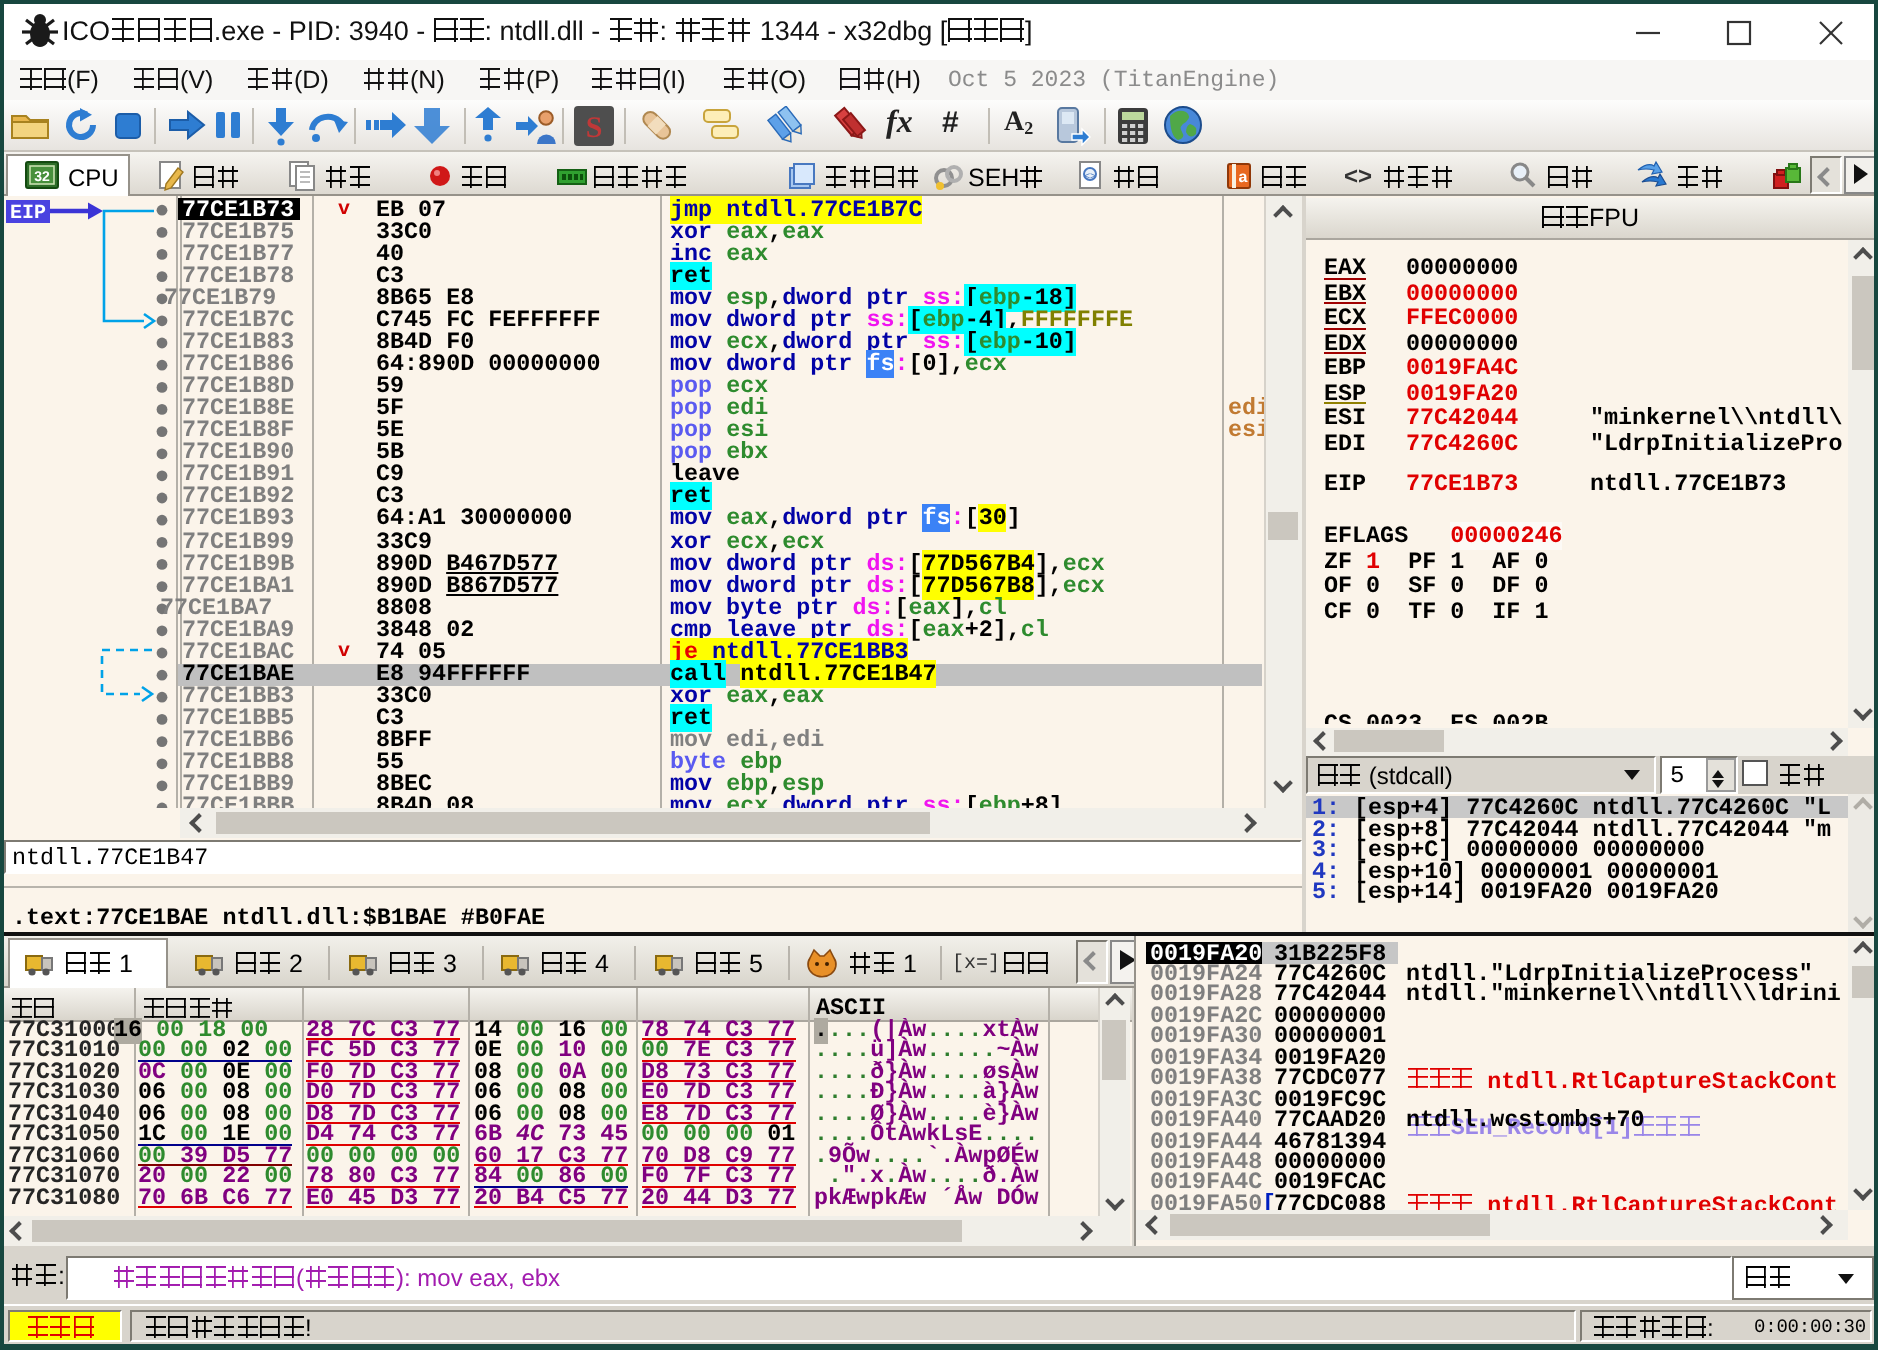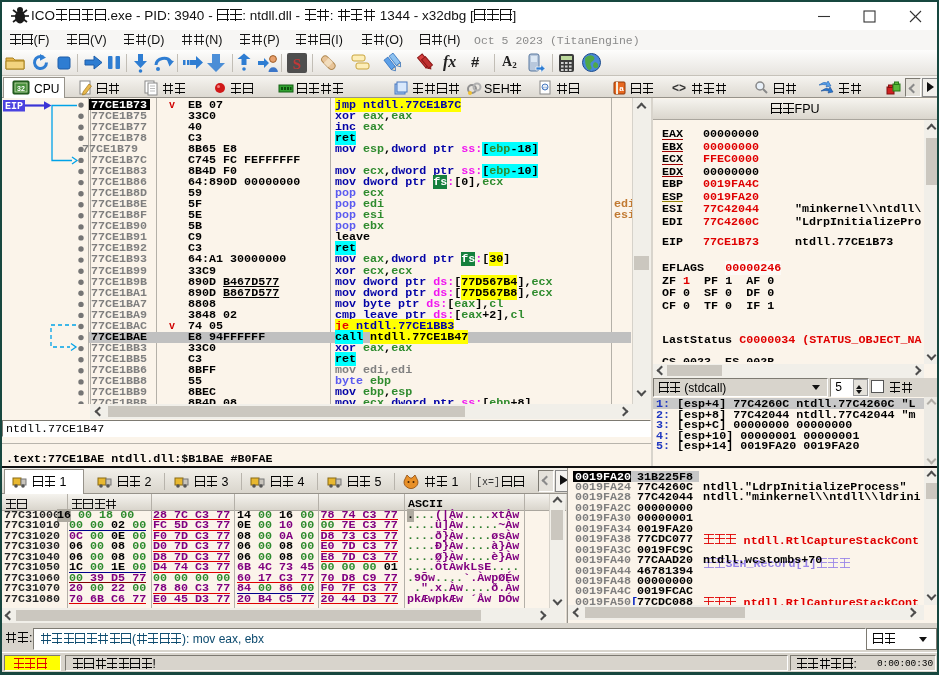--- a/index.html
+++ b/index.html
@@ -19,21 +19,21 @@
  linear-gradient(currentColor,currentColor) 0 47%/100% 9% no-repeat}
 .cn.c3{background:
  linear-gradient(currentColor,currentColor) 0 20%/100% 9% no-repeat,
  linear-gradient(currentColor,currentColor) 0 68%/100% 9% no-repeat,
  linear-gradient(currentColor,currentColor) 25% 0/9% 100% no-repeat,
  linear-gradient(currentColor,currentColor) 70% 0/9% 100% no-repeat}
 
 .mn{color:#0202a6}.pp{color:#5a5af0}.rg{color:#2e8b2e}.sg{color:#f014f0}
 .ol{color:#808000}.gy{color:#808080}.rd{color:#e80000}
 .hy{background:#ffff00}.hc{background:#00ffff;color:#000}
-.fsr{background:#15803d;color:#fff}
+.fsr{background:#3b82f6;color:#fff}
 .ul{text-decoration:underline}
 
 .chv{position:absolute;width:7px;height:7px;border:solid #4d4d4d;border-width:0 2px 2px 0}
 .cU{transform:rotate(-135deg)}.cD{transform:rotate(45deg)}.cL{transform:rotate(135deg)}.cR{transform:rotate(-45deg)}
 
 .tD{width:0;height:0;border:4px solid transparent;border-top:5px solid #111;position:absolute}
 .sunk{border:1px solid;border-color:#7d7a72 #fff #fff #7d7a72}
 </style></head><body>
 <div class="ab" style="left:0;top:0;width:939px;height:675px;border:2px solid #17473f;z-index:90;pointer-events:none"></div>
 <div class="ab" style="left:2px;top:2px;width:935px;height:28px;background:#fff"></div>
@@ -332,20 +332,21 @@
 <div class="ab" style="left:188px;top:23.64px;height:11.07px;line-height:11.07px;color:#000">40</div>
 <div class="ab" style="left:335px;top:23.64px;height:11.07px;line-height:11.07px;color:#000"><span class="mn">inc </span><span class="rg">eax</span></div>
 <div class="ab" style="left:91px;top:34.71px;height:11.07px;line-height:11.07px;color:#7f7f7f">77CE1B78</div>
 <div class="ab" style="left:188px;top:34.71px;height:11.07px;line-height:11.07px;color:#000">C3</div>
 <div class="ab" style="left:335px;top:34.71px;height:11.07px;line-height:11.07px;color:#000"><span class="hc">ret</span></div>
 <div class="ab" style="left:82px;top:45.78px;height:11.07px;line-height:11.07px;color:#7f7f7f">77CE1B79</div>
 <div class="ab" style="left:188px;top:45.78px;height:11.07px;line-height:11.07px;color:#000">8B65 E8</div>
 <div class="ab" style="left:335px;top:45.78px;height:11.07px;line-height:11.07px;color:#000"><span class="mn">mov </span><span class="rg">esp</span>,<span class="mn">dword ptr </span><span class="sg">ss:</span><span class="hc">[<span class="rg">ebp</span>-18]</span></div>
 <div class="ab" style="left:91px;top:56.85px;height:11.07px;line-height:11.07px;color:#7f7f7f">77CE1B7C</div>
 <div class="ab" style="left:188px;top:56.85px;height:11.07px;line-height:11.07px;color:#000">C745 FC FEFFFFFF</div>
+<div class="ab" style="left:335px;top:56.85px;height:11.07px;line-height:11.07px;color:#000"><span class="mn">mov dword ptr </span><span class="sg">ss:</span><span class="hc">[<span class="rg">ebp</span>-4]</span>,<span class="ol">FFFFFFFE</span></div>
 <div class="ab" style="left:91px;top:67.92px;height:11.07px;line-height:11.07px;color:#7f7f7f">77CE1B83</div>
 <div class="ab" style="left:188px;top:67.92px;height:11.07px;line-height:11.07px;color:#000">8B4D F0</div>
 <div class="ab" style="left:335px;top:67.92px;height:11.07px;line-height:11.07px;color:#000"><span class="mn">mov </span><span class="rg">ecx</span>,<span class="mn">dword ptr </span><span class="sg">ss:</span><span class="hc">[<span class="rg">ebp</span>-10]</span></div>
 <div class="ab" style="left:91px;top:78.99px;height:11.07px;line-height:11.07px;color:#7f7f7f">77CE1B86</div>
 <div class="ab" style="left:188px;top:78.99px;height:11.07px;line-height:11.07px;color:#000">64:890D 00000000</div>
 <div class="ab" style="left:335px;top:78.99px;height:11.07px;line-height:11.07px;color:#000"><span class="mn">mov dword ptr </span><span class="fsr">fs</span><span class="sg">:</span>[0],<span class="rg">ecx</span></div>
 <div class="ab" style="left:91px;top:90.06px;height:11.07px;line-height:11.07px;color:#7f7f7f">77CE1B8D</div>
 <div class="ab" style="left:188px;top:90.06px;height:11.07px;line-height:11.07px;color:#000">59</div>
 <div class="ab" style="left:335px;top:90.06px;height:11.07px;line-height:11.07px;color:#000"><span class="pp">pop </span><span class="rg">ecx</span></div>
 <div class="ab" style="left:91px;top:101.13px;height:11.07px;line-height:11.07px;color:#7f7f7f">77CE1B8E</div>
@@ -370,21 +371,21 @@
 <div class="ab" style="left:335px;top:156.48px;height:11.07px;line-height:11.07px;color:#000"><span class="mn">mov </span><span class="rg">eax</span>,<span class="mn">dword ptr </span><span class="fsr">fs</span><span class="sg">:</span>[<span class="hy">30</span>]</div>
 <div class="ab" style="left:91px;top:167.55px;height:11.07px;line-height:11.07px;color:#7f7f7f">77CE1B99</div>
 <div class="ab" style="left:188px;top:167.55px;height:11.07px;line-height:11.07px;color:#000">33C9</div>
 <div class="ab" style="left:335px;top:167.55px;height:11.07px;line-height:11.07px;color:#000"><span class="mn">xor </span><span class="rg">ecx</span>,<span class="rg">ecx</span></div>
 <div class="ab" style="left:91px;top:178.62px;height:11.07px;line-height:11.07px;color:#7f7f7f">77CE1B9B</div>
 <div class="ab" style="left:188px;top:178.62px;height:11.07px;line-height:11.07px;color:#000">890D <span class="ul">B467D577</span></div>
 <div class="ab" style="left:335px;top:178.62px;height:11.07px;line-height:11.07px;color:#000"><span class="mn">mov dword ptr </span><span class="sg">ds:</span>[<span class="hy">77D567B4</span>],<span class="rg">ecx</span></div>
 <div class="ab" style="left:91px;top:189.69px;height:11.07px;line-height:11.07px;color:#7f7f7f">77CE1BA1</div>
 <div class="ab" style="left:188px;top:189.69px;height:11.07px;line-height:11.07px;color:#000">890D <span class="ul">B867D577</span></div>
 <div class="ab" style="left:335px;top:189.69px;height:11.07px;line-height:11.07px;color:#000"><span class="mn">mov dword ptr </span><span class="sg">ds:</span>[<span class="hy">77D567B8</span>],<span class="rg">ecx</span></div>
-<div class="ab" style="left:91px;top:200.76px;height:11.07px;line-height:11.07px;color:#7f7f7f">77CE1BA7</div>
+<div class="ab" style="left:80px;top:200.76px;height:11.07px;line-height:11.07px;color:#7f7f7f">77CE1BA7</div>
 <div class="ab" style="left:188px;top:200.76px;height:11.07px;line-height:11.07px;color:#000">8808</div>
 <div class="ab" style="left:335px;top:200.76px;height:11.07px;line-height:11.07px;color:#000"><span class="mn">mov byte ptr </span><span class="sg">ds:</span>[<span class="rg">eax</span>],<span class="rg">cl</span></div>
 <div class="ab" style="left:91px;top:211.83px;height:11.07px;line-height:11.07px;color:#7f7f7f">77CE1BA9</div>
 <div class="ab" style="left:188px;top:211.83px;height:11.07px;line-height:11.07px;color:#000">3848 02</div>
 <div class="ab" style="left:335px;top:211.83px;height:11.07px;line-height:11.07px;color:#000"><span class="mn">cmp leave ptr </span><span class="sg">ds:</span>[<span class="rg">eax</span>+2],<span class="rg">cl</span></div>
 <div class="ab" style="left:91px;top:222.90px;height:11.07px;line-height:11.07px;color:#7f7f7f">77CE1BAC</div>
 <div class="ab" style="left:169px;top:222.90px;height:11.07px;line-height:11.07px;color:#d00000;font-size:10px">v</div>
 <div class="ab" style="left:188px;top:222.90px;height:11.07px;line-height:11.07px;color:#000">74 05</div>
 <div class="ab" style="left:335px;top:222.90px;height:11.07px;line-height:11.07px;color:#000"><span class="hy"><span class="rd">je</span> <span class="mn">ntdll.77CE1BB3</span></span></div>
 <div class="ab" style="left:89px;top:233.97px;width:542px;height:11.07px;background:#c0c0c0"></div>
@@ -444,21 +445,20 @@
 <div class="ab" style="left:9px;top:116.5px;color:#000"><span style="display:inline-block;height:10.6px;line-height:11px">EDI</span></div>
 <div class="ab" style="left:50px;top:116.5px;color:#e00000">77C4260C</div>
 <div class="ab" style="left:142px;top:116.5px;color:#000;white-space:pre">"LdrpInitializePro</div>
 <div class="ab" style="left:9px;top:137.0px;color:#000"><span style="display:inline-block;height:10.6px;line-height:11px">EIP</span></div>
 <div class="ab" style="left:50px;top:137.0px;color:#e00000">77CE1B73</div>
 <div class="ab" style="left:142px;top:137.0px;color:#000;white-space:pre">ntdll.77CE1B73</div>
 <div class="ab" style="left:9px;top:163px;color:#000">EFLAGS   <span style="color:#e00000;background:#fdfaf6">00000246</span></div>
 <div class="ab" style="left:9px;top:175.5px;color:#000">ZF <span style="color:#e00000">1</span>  PF 1  AF 0</div>
 <div class="ab" style="left:9px;top:188px;color:#000">OF 0  SF 0  DF 0</div>
 <div class="ab" style="left:9px;top:200.5px;color:#000">CF 0  TF 0  IF 1</div>
-<div class="ab" style="left:9px;top:235px;color:#000">LastStatus <span style="color:#e00000">C0000034 (STATUS_OBJECT_NA</span></div>
 <div class="ab" style="left:9px;top:257px;color:#000">CS 0023  ES 002B</div>
 </div>
 <div class="ab" style="left:924px;top:120px;width:14px;height:244px;background:#f1efe9"></div>
 <div class="chv cU" style="left:928px;top:125px"></div>
 <div class="ab" style="left:925.5px;top:138px;width:11.5px;height:47px;background:#cbc7bf"></div>
 <div class="chv cD" style="left:928px;top:352px"></div>
 <div class="ab" style="left:653px;top:364px;width:271px;height:14px;background:#f1efe9"></div>
 <div class="chv cL" style="left:658px;top:367px"></div>
 <div class="chv cR" style="left:913px;top:367px"></div>
 <div class="ab" style="left:667px;top:365px;width:55px;height:11px;background:#cbc7bf"></div>
@@ -578,21 +578,21 @@
 <div class="ab" style="left:405px;top:32.3px"><span style="color:#2e7d2e">....</span><span style="color:#800080">Ð}</span><span style="color:#800080">Àw</span><span style="color:#2e7d2e">....</span><span style="color:#800080">à}</span><span style="color:#800080">Àw</span></div>
 <div class="ab" style="left:2px;top:42.8px;color:#262626">77C31040</div>
 <div class="ab" style="left:67px;top:42.8px"><span style="display:inline-block;height:10.4px;line-height:10.4px"><span style="color:#000;">06</span> <span style="color:#2e8b2e;">00</span> <span style="color:#000;">08</span> <span style="color:#2e8b2e;">00</span></span></div>
 <div class="ab" style="left:151px;top:42.8px"><span style="border-bottom:1.6px solid #e00000;display:inline-block;height:10.4px;line-height:10.4px"><span style="color:#800080;">D8</span> <span style="color:#800080;">7D</span> <span style="color:#800080;">C3</span> <span style="color:#800080;">77</span></span></div>
 <div class="ab" style="left:235px;top:42.8px"><span style="display:inline-block;height:10.4px;line-height:10.4px"><span style="color:#000;">06</span> <span style="color:#2e8b2e;">00</span> <span style="color:#000;">08</span> <span style="color:#2e8b2e;">00</span></span></div>
 <div class="ab" style="left:318.5px;top:42.8px"><span style="border-bottom:1.6px solid #e00000;display:inline-block;height:10.4px;line-height:10.4px"><span style="color:#800080;">E8</span> <span style="color:#800080;">7D</span> <span style="color:#800080;">C3</span> <span style="color:#800080;">77</span></span></div>
 <div class="ab" style="left:405px;top:42.8px"><span style="color:#2e7d2e">....</span><span style="color:#800080">Ø}</span><span style="color:#800080">Àw</span><span style="color:#2e7d2e">....</span><span style="color:#800080">è}</span><span style="color:#800080">Àw</span></div>
 <div class="ab" style="left:2px;top:53.3px;color:#262626">77C31050</div>
 <div class="ab" style="left:67px;top:53.3px"><span style="border-bottom:1.6px solid #00008b;display:inline-block;height:10.4px;line-height:10.4px"><span style="color:#000;">1C</span> <span style="color:#2e8b2e;">00</span> <span style="color:#000;">1E</span> <span style="color:#2e8b2e;">00</span></span></div>
 <div class="ab" style="left:151px;top:53.3px"><span style="border-bottom:1.6px solid #e00000;display:inline-block;height:10.4px;line-height:10.4px"><span style="color:#800080;">D4</span> <span style="color:#800080;">74</span> <span style="color:#800080;">C3</span> <span style="color:#800080;">77</span></span></div>
-<div class="ab" style="left:235px;top:53.3px"><span style="display:inline-block;height:10.4px;line-height:10.4px"><span style="color:#800080;">6B</span> <span style="color:#800080;">4C</span> <span style="color:#800080;">73</span> <span style="color:#800080;">45</span></span></div>
+<div class="ab" style="left:235px;top:53.3px"><span style="display:inline-block;height:10.4px;line-height:10.4px"><span style="color:#800080;">6B</span> <span style="color:#800080;font-style:italic;">4C</span> <span style="color:#800080;">73</span> <span style="color:#800080;">45</span></span></div>
 <div class="ab" style="left:318.5px;top:53.3px"><span style="display:inline-block;height:10.4px;line-height:10.4px"><span style="color:#2e8b2e;">00</span> <span style="color:#2e8b2e;">00</span> <span style="color:#2e8b2e;">00</span> <span style="color:#000;">01</span></span></div>
 <div class="ab" style="left:405px;top:53.3px"><span style="color:#2e7d2e">....</span><span style="color:#800080">Ôt</span><span style="color:#800080">Àw</span><span style="color:#800080">kLsE</span><span style="color:#2e7d2e">....</span></div>
 <div class="ab" style="left:2px;top:63.8px;color:#262626">77C31060</div>
 <div class="ab" style="left:67px;top:63.8px"><span style="border-bottom:1.6px solid #800000;display:inline-block;height:10.4px;line-height:10.4px"><span style="color:#2e8b2e;">00</span> <span style="color:#800080;">39</span> <span style="color:#800080;">D5</span> <span style="color:#800080;">77</span></span></div>
 <div class="ab" style="left:151px;top:63.8px"><span style="display:inline-block;height:10.4px;line-height:10.4px"><span style="color:#2e8b2e;">00</span> <span style="color:#2e8b2e;">00</span> <span style="color:#2e8b2e;">00</span> <span style="color:#2e8b2e;">00</span></span></div>
 <div class="ab" style="left:235px;top:63.8px"><span style="border-bottom:1.6px solid #e00000;display:inline-block;height:10.4px;line-height:10.4px"><span style="color:#800080;">60</span> <span style="color:#800080;">17</span> <span style="color:#800080;">C3</span> <span style="color:#800080;">77</span></span></div>
 <div class="ab" style="left:318.5px;top:63.8px"><span style="border-bottom:1.6px solid #e00000;display:inline-block;height:10.4px;line-height:10.4px"><span style="color:#800080;">70</span> <span style="color:#800080;">D8</span> <span style="color:#800080;">C9</span> <span style="color:#800080;">77</span></span></div>
 <div class="ab" style="left:405px;top:63.8px"><span style="color:#2e7d2e">.</span><span style="color:#800080">9Õw</span><span style="color:#2e7d2e">....</span><span style="color:#800080">`.</span><span style="color:#800080">Àw</span><span style="color:#800080">pØÉw</span></div>
 <div class="ab" style="left:2px;top:74.3px;color:#262626">77C31070</div>
 <div class="ab" style="left:67px;top:74.3px"><span style="display:inline-block;height:10.4px;line-height:10.4px"><span style="color:#800080;">20</span> <span style="color:#2e8b2e;">00</span> <span style="color:#800080;">22</span> <span style="color:#2e8b2e;">00</span></span></div>
@@ -657,21 +657,21 @@
 <div class="chv cU" style="left:928px;top:472px"></div>
 <div class="chv cD" style="left:928px;top:592px"></div>
 <div class="ab" style="left:925.5px;top:483px;width:11px;height:16px;background:#cbc7bf"></div>
 <div class="ab" style="left:568px;top:605px;width:356px;height:15px;background:#f1efe9"></div>
 <div class="chv cL" style="left:574px;top:609px"></div>
 <div class="chv cR" style="left:908px;top:609px"></div>
 <div class="ab" style="left:585px;top:607px;width:160px;height:11px;background:#cbc7bf"></div>
 <div class="ab" style="left:2px;top:623px;width:935px;height:29px;background:#d8d4cc"></div>
 <div class="ab" style="left:5px;top:631px;font-size:12.5px;color:#000"><i class="cn c3"></i><i class="cn c1"></i>:</div>
 <div class="ab sunk" style="left:33px;top:628px;width:833px;height:22px;background:#fff"></div>
-<div class="ab" style="left:40px;top:632px;font-size:12px;color:#0c4a6e"><i class="cn c3"></i><i class="cn c1"></i><span style="letter-spacing:0"><i class="cn c1"></i><i class="cn c2"></i><i class="cn c1"></i><i class="cn c3"></i><i class="cn c1"></i><i class="cn c2"></i>(<i class="cn c3"></i><i class="cn c1"></i><i class="cn c2"></i><i class="cn c1"></i>)</span>: mov eax, ebx</div>
+<div class="ab" style="left:56px;top:632px;font-size:12px;color:#a21caf"><i class="cn c3"></i><i class="cn c1"></i><span style="letter-spacing:0"><i class="cn c1"></i><i class="cn c2"></i><i class="cn c1"></i><i class="cn c3"></i><i class="cn c1"></i><i class="cn c2"></i>(<i class="cn c3"></i><i class="cn c1"></i><i class="cn c2"></i><i class="cn c1"></i>)</span>: mov eax, ebx</div>
 <div class="ab" style="left:866px;top:628px;width:71px;height:22px;background:#fff;border:1px solid #7d7a72"></div>
 <div class="ab" style="left:872px;top:632px;font-size:12.5px;color:#000"><i class="cn c2"></i><i class="cn c1"></i></div>
 <div class="tD" style="left:919px;top:637px"></div>
 <div class="ab" style="left:2px;top:652px;width:935px;height:21px;background:#d8d4cc;border-top:1px solid #fff"></div>
 <div class="ab sunk" style="left:4px;top:655px;width:57px;height:16px;background:#ffff00"></div>
 <div class="ab" style="left:13px;top:657px;font-size:12px;color:#e00000;font-weight:bold"><i class="cn c1"></i><i class="cn c1"></i><i class="cn c2"></i></div>
 <div class="ab sunk" style="left:65px;top:655px;width:723px;height:16px"></div>
 <div class="ab" style="left:72px;top:657px;font-size:12px;color:#000"><i class="cn c1"></i><i class="cn c2"></i><i class="cn c3"></i><i class="cn c1"></i><i class="cn c1"></i><i class="cn c2"></i><i class="cn c1"></i>!</div>
 <div class="ab sunk" style="left:790px;top:655px;width:146px;height:16px"></div>
 <div class="ab" style="left:796px;top:657px;font-size:12px;color:#000"><i class="cn c1"></i><i class="cn c1"></i><i class="cn c3"></i><i class="cn c1"></i><i class="cn c2"></i>:</div>

